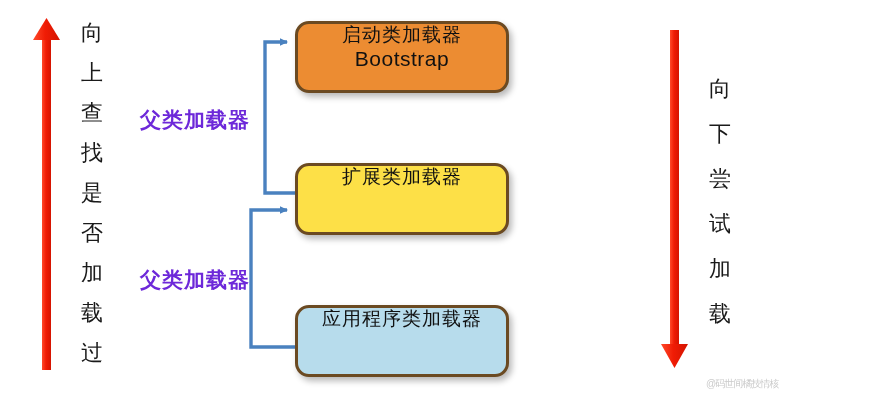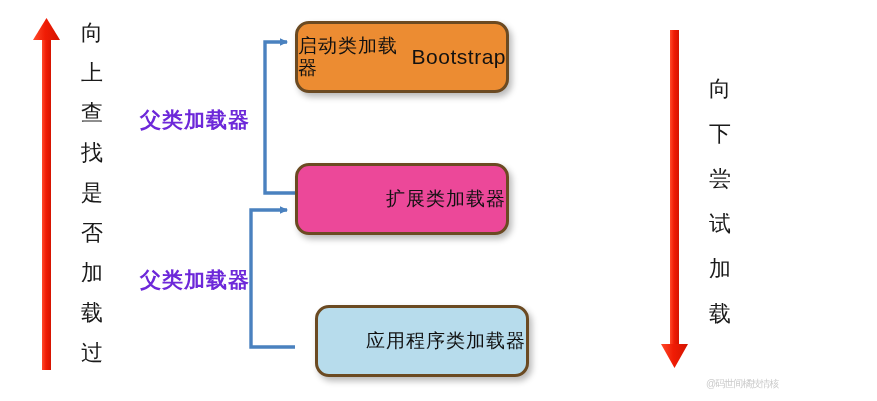--- a/index.html
+++ b/index.html
@@ -53,50 +53,48 @@
     position: absolute;
   }
 
   
   .loader-box {
     position: absolute;
     box-sizing: border-box;
     border: 3px solid #6b4a22;
     border-radius: 14px;
     display: flex;
-    flex-direction: row;
+    flex-direction: column;
     align-items: center;
-    justify-content: flex-end;
+    justify-content: flex-start;
     box-shadow: 3px 4px 6px rgba(0,0,0,0.28);
     color: #111111;
-    gap: 8px;
   }
   .loader-box .cn {
     font-size: 19px;
     line-height: 1.18;
     letter-spacing: 1px;
   }
   .loader-box .en {
     font-size: 21px;
     line-height: 1.2;
     letter-spacing: 0.5px;
   }
 
   #box-bootstrap {
     left: 295px; top: 21px; width: 214px; height: 72px;
     background: #ec8c32;
   }
   #box-extension {
     left: 295px; top: 163px; width: 214px; height: 72px;
-    background: #ec4899;
+    background: #fde047;
   }
   #box-application {
     left: 295px; top: 305px; width: 214px; height: 72px;
     background: #b7dcec;
-    margin-left: 20px;
   }
 
   
   .parent-label {
     position: absolute;
     font-size: 21px;
     font-weight: bold;
     color: #6d28d9;
     letter-spacing: 1px;
     white-space: nowrap;

